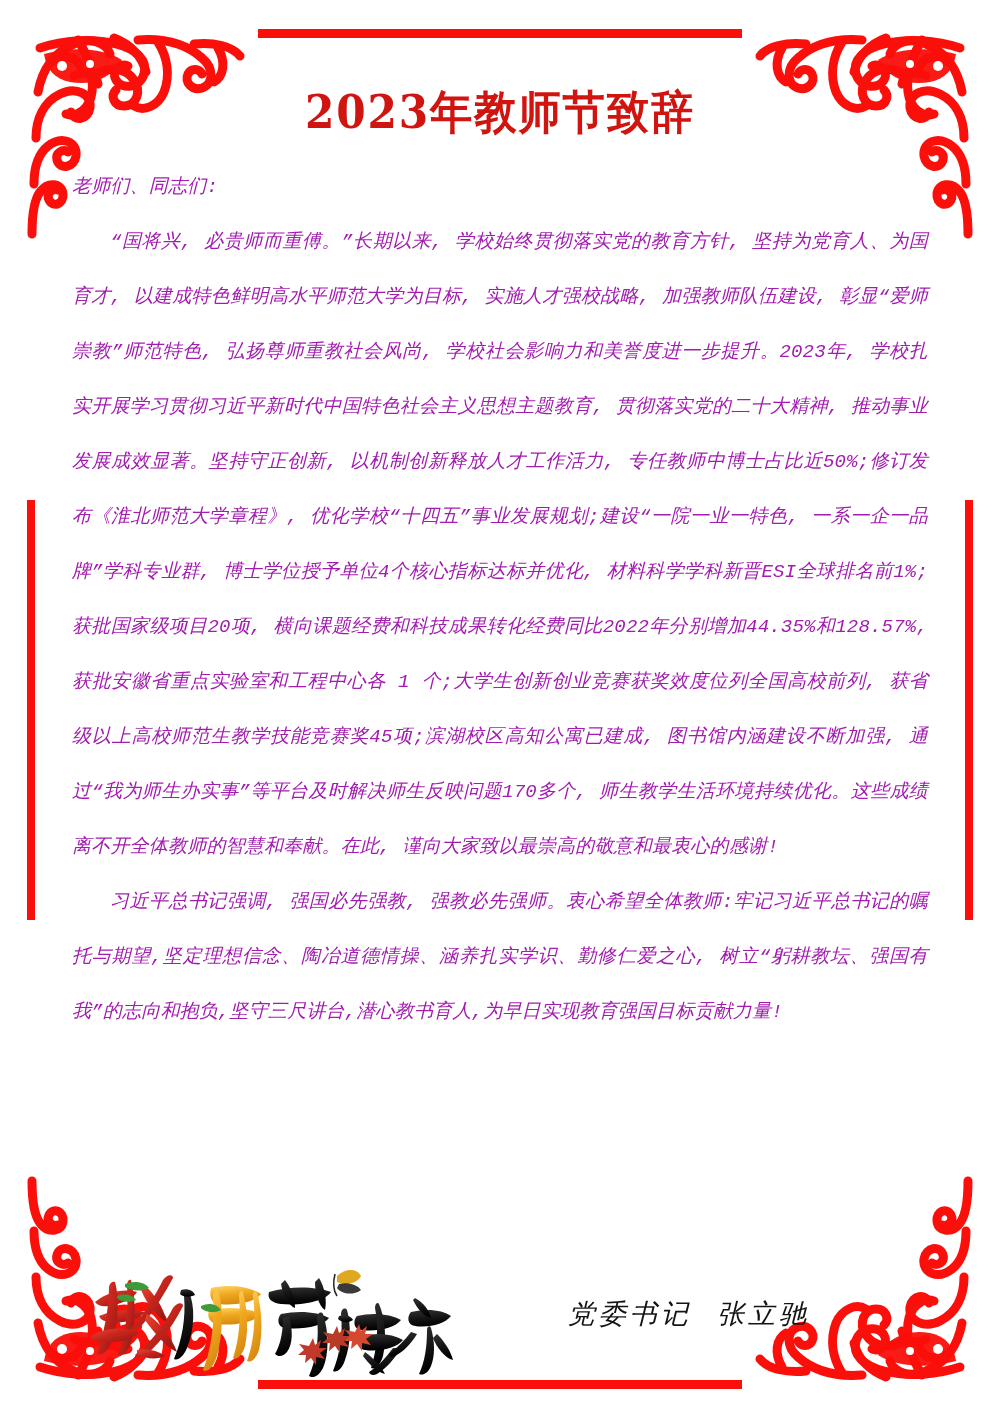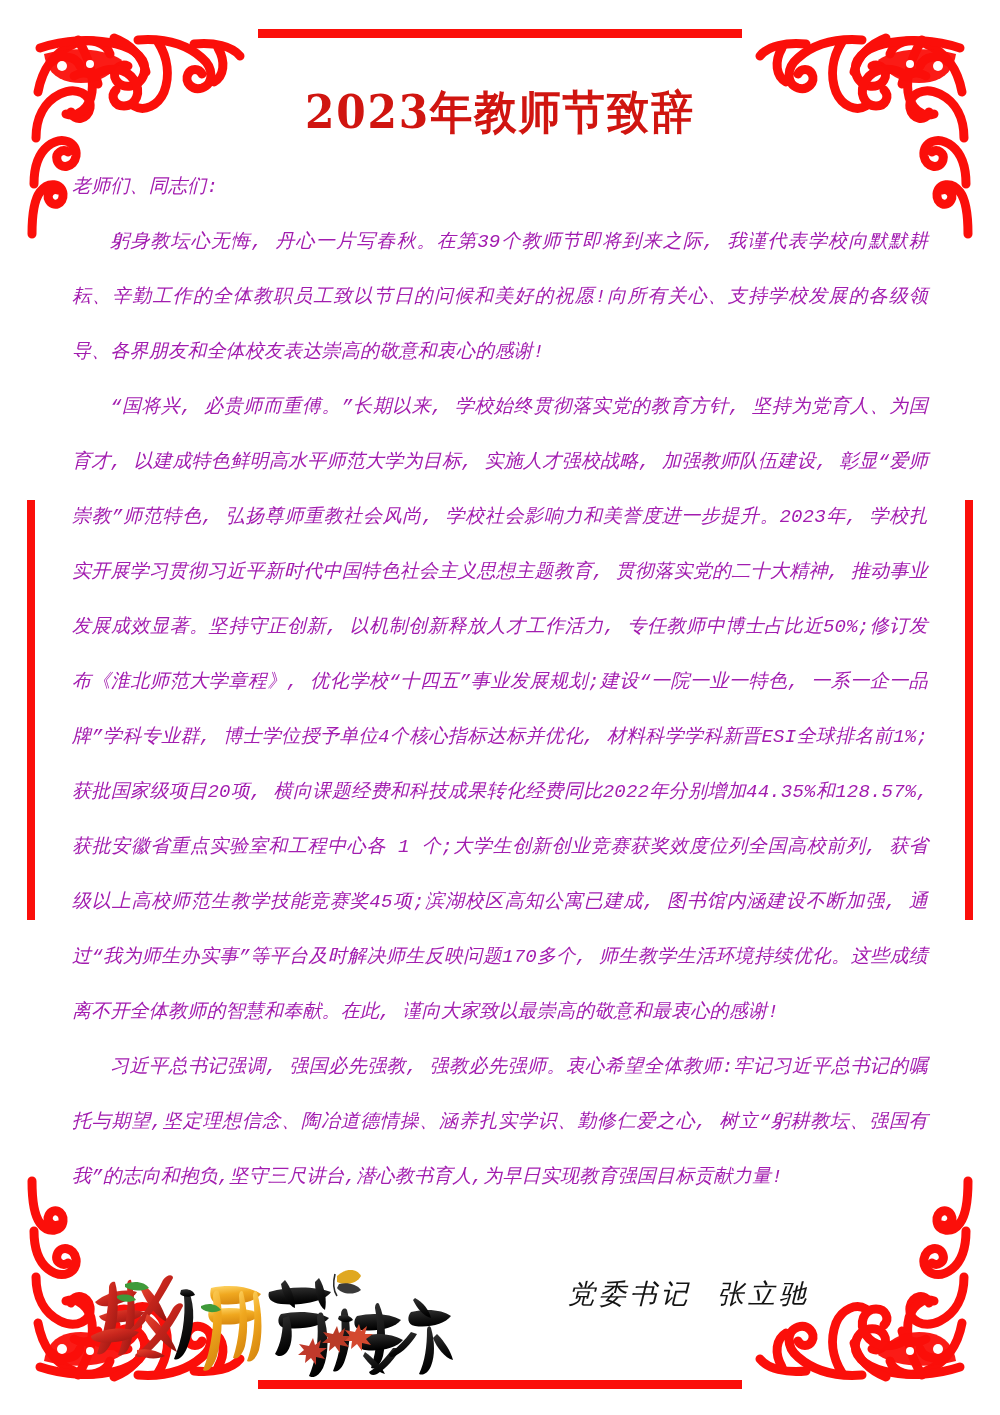--- a/index.html
+++ b/index.html
@@ -79,21 +79,21 @@
     position: absolute;
     right: 190px;
     top: 1272px;
     text-align: center;
     color: #141414;
     font-family: "DejaVu Serif", "Liberation Serif", serif;
     font-size: 27px;
     font-style: italic;
     line-height: 44px;
   }
-  .sign .name { letter-spacing: 4px; white-space: pre; }
+  .sign .name { letter-spacing: 4px; white-space: pre; margin-top: 20px; }
   .sign .date { letter-spacing: 1px; }
 
   
   .artwork {
     position: absolute;
     left: 85px;
     top: 1262px;
     width: 370px;
     height: 115px;
   }
@@ -210,21 +210,20 @@
         <circle cx="44" cy="48" r="5" fill="#ffffff"></circle>
         <circle cx="72" cy="46" r="4" fill="#ffffff"></circle>
       </g>
     </svg>
   </div>
 
   <div class="title">2023年教师节致辞</div>
 
   <div class="body-area">
     <p class="para">老师们、同志们:</p>
-    <p class="para indent">躬身教坛心无悔, 丹心一片写春秋。在第39个教师节即将到来之际, 我谨代表学校向默默耕耘、辛勤工作的全体教职员工致以节日的问候和美好的祝愿!向所有关心、支持学校发展的各级领导、各界朋友和全体校友表达崇高的敬意和衷心的感谢!</p>
     <p class="para indent">“国将兴, 必贵师而重傅。”长期以来, 学校始终贯彻落实党的教育方针, 坚持为党育人、为国育才, 以建成特色鲜明高水平师范大学为目标, 实施人才强校战略, 加强教师队伍建设, 彰显“爱师崇教”师范特色, 弘扬尊师重教社会风尚, 学校社会影响力和美誉度进一步提升。2023年, 学校扎实开展学习贯彻习近平新时代中国特色社会主义思想主题教育, 贯彻落实党的二十大精神, 推动事业发展成效显著。坚持守正创新, 以机制创新释放人才工作活力, 专任教师中博士占比近50%;修订发布《淮北师范大学章程》, 优化学校“十四五”事业发展规划;建设“一院一业一特色, 一系一企一品牌”学科专业群, 博士学位授予单位4个核心指标达标并优化, 材料科学学科新晋ESI全球排名前1%;获批国家级项目20项, 横向课题经费和科技成果转化经费同比2022年分别增加44.35%和128.57%, 获批安徽省重点实验室和工程中心各 1 个;大学生创新创业竞赛获奖效度位列全国高校前列, 获省级以上高校师范生教学技能竞赛奖45项;滨湖校区高知公寓已建成, 图书馆内涵建设不断加强, 通过“我为师生办实事”等平台及时解决师生反映问题170多个, 师生教学生活环境持续优化。这些成绩离不开全体教师的智慧和奉献。在此, 谨向大家致以最崇高的敬意和最衷心的感谢!</p>
     <p class="para indent">习近平总书记强调, 强国必先强教, 强教必先强师。衷心希望全体教师:牢记习近平总书记的嘱托与期望,坚定理想信念、陶冶道德情操、涵养扎实学识、勤修仁爱之心, 树立“躬耕教坛、强国有我”的志向和抱负,坚守三尺讲台,潜心教书育人,为早日实现教育强国目标贡献力量!</p>
   </div>
 
   <div class="sign">
     <div class="name">党委书记  张立驰</div>
   </div>
 
   <div class="artwork">
     <svg viewBox="0 0 370 115" xmlns="http://www.w3.org/2000/svg">

